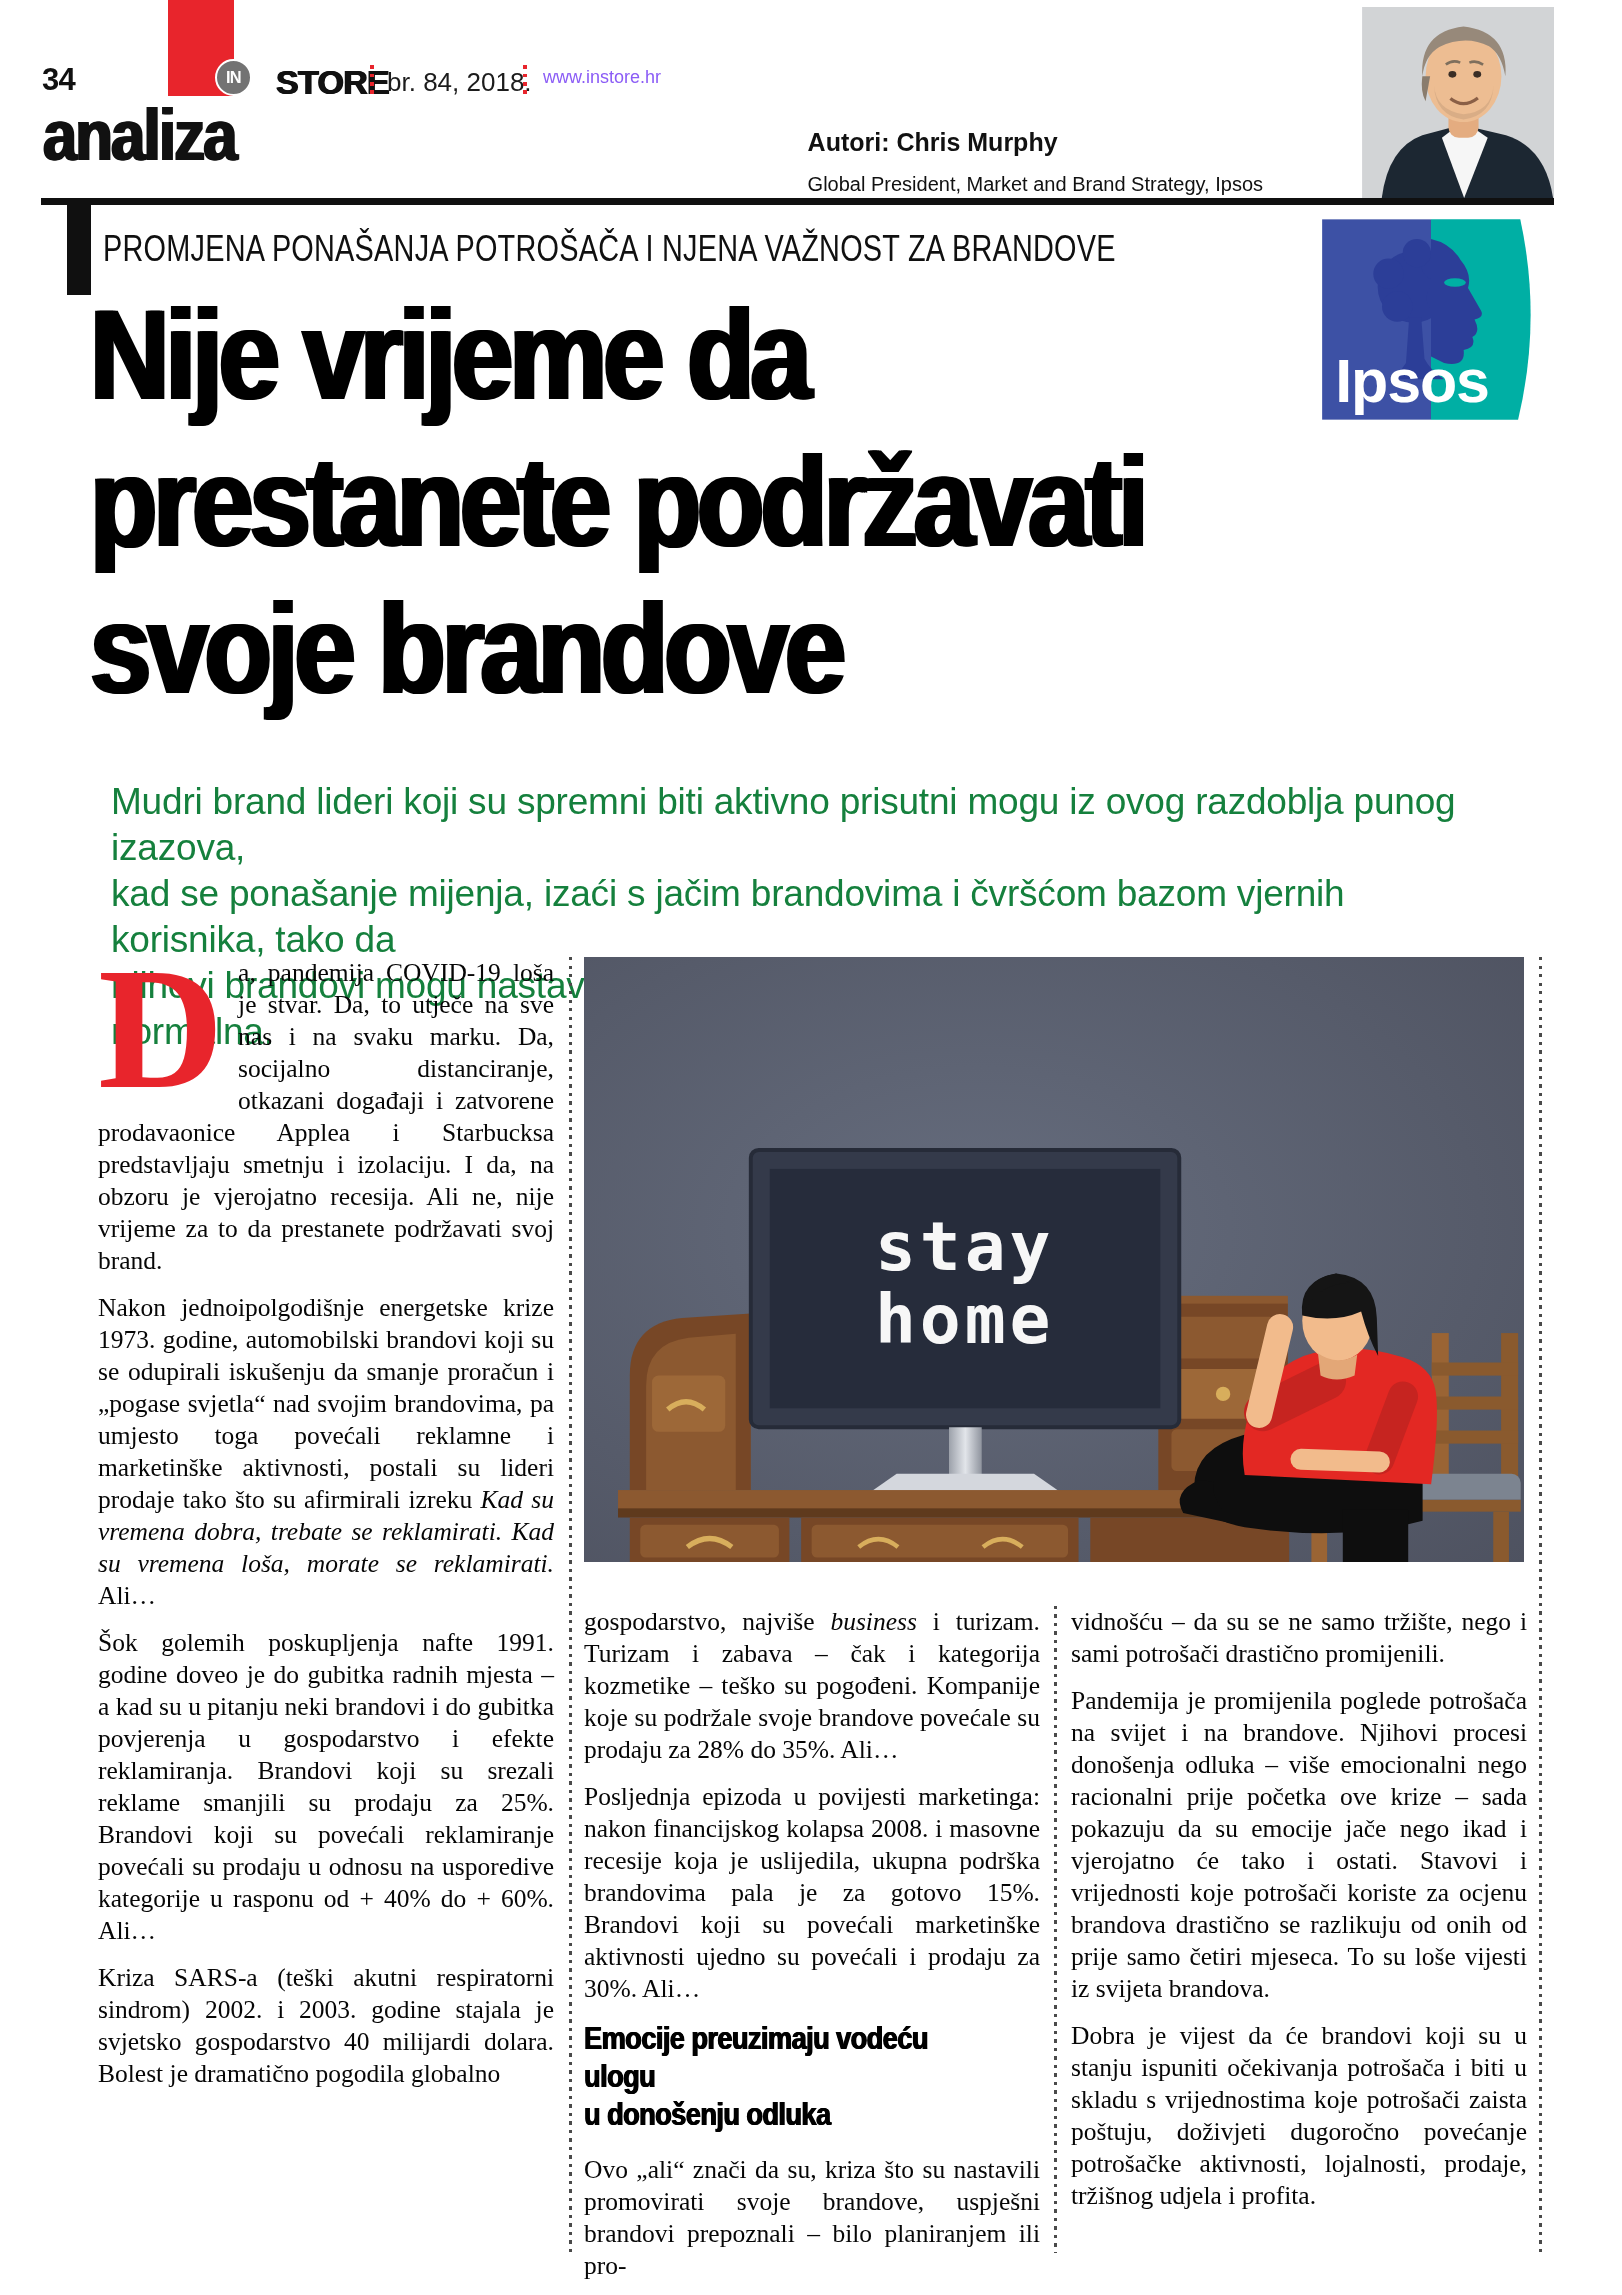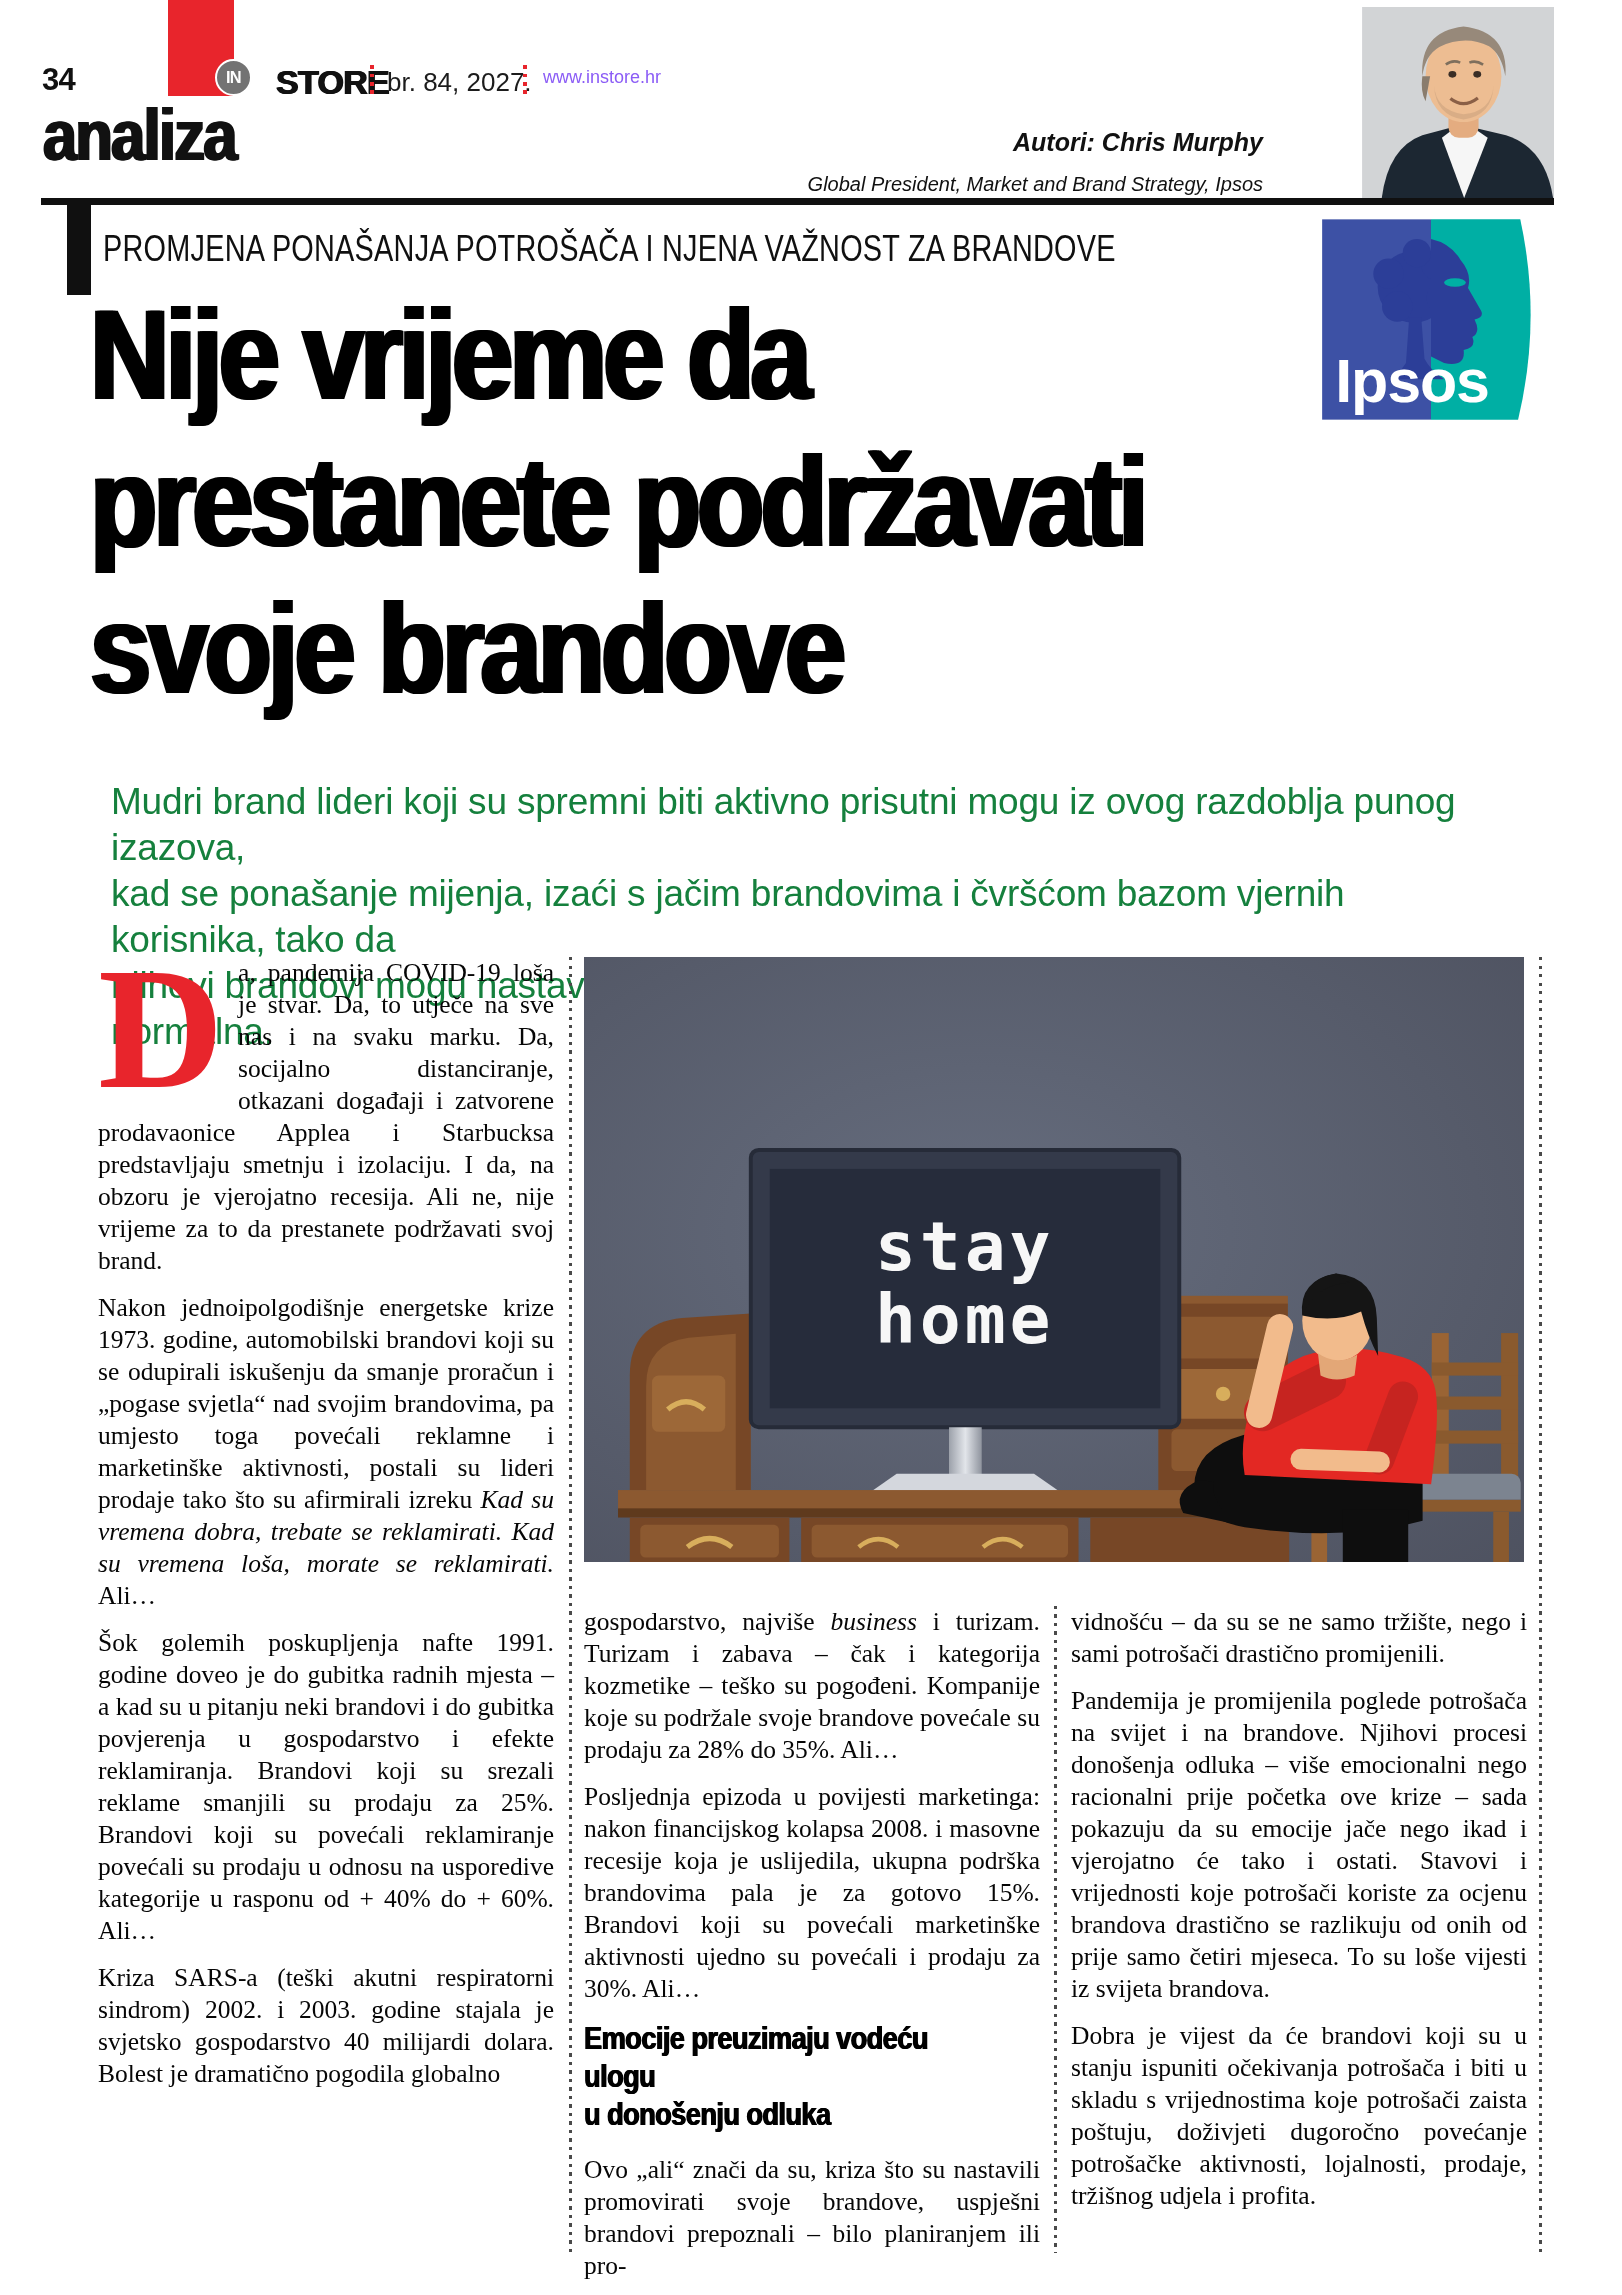--- a/index.html
+++ b/index.html
@@ -16,21 +16,21 @@
   .store-label{left:276px;top:63px;font-size:34px;font-weight:bold;letter-spacing:-0.7px;
                text-shadow:0.7px 0 currentColor,-0.7px 0 currentColor;}
   .dotsep{width:3.9px;height:31px;background:repeating-linear-gradient(to bottom,#E8252C 0 3.9px,transparent 3.9px 8.5px);}
   .sep1{left:370px;top:65px;}
   .sep2{left:523px;top:65px;}
   .issue{left:387px;top:67px;font-size:26px;color:#1c1c1c;}
   .site{left:543px;top:67px;font-size:18px;color:#8b5cf6;}
   .analiza{left:43px;top:97px;font-size:73px;font-weight:bold;line-height:1.05;letter-spacing:-2px;
            transform:scaleX(0.84);transform-origin:left top;
            text-shadow:1.6px 0 currentColor,-1.6px 0 currentColor;}
-  .authors{right:291px;top:128px;text-align:right;font-style:italic;}
+  .authors{right:291px;top:128px;text-align:left;}
   .author-name{font-size:25px;font-weight:bold;}
   .author-title{font-size:20px;margin-top:16px;}
   .portrait{left:1362px;top:6.5px;width:203px;height:191px;}
   .rule{left:41px;top:198px;width:1540px;height:6.5px;background:#101010;}
   .rule-tab{left:67px;top:198px;width:24px;height:97px;background:#101010;}
 
   
   .kicker{left:103px;top:228px;font-size:37px;color:#101010;white-space:nowrap;
           transform:scaleX(0.78);transform-origin:left top;letter-spacing:0.3px;}
   .ipsos-logo{left:1322px;top:215px;width:218px;height:209px;}
@@ -70,21 +70,21 @@
 
 <div id="page">
 
   <div class="abs page-num">34</div>
   <div class="abs red-block"></div>
   <div class="abs in-badge">
       <span>IN</span>
     </div>
   <div class="abs store-label">STORE</div>
   <div class="abs dotsep sep1"></div>
-  <div class="abs issue">br. 84, 2027.</div>
+  <div class="abs issue">br. 84, 2018.</div>
   <div class="abs dotsep sep2"></div>
   <div class="abs site">www.instore.hr</div>
   <div class="abs analiza">analiza</div>
   <div class="abs authors">
     <div class="author-name">Autori: Chris Murphy</div>
     <div class="author-title">Global President, Market and Brand Strategy, Ipsos</div>
   </div>
 
   <svg class="abs portrait" viewBox="0 0 310 292">
     <rect width="310" height="292" fill="#D8D9DB"></rect>

